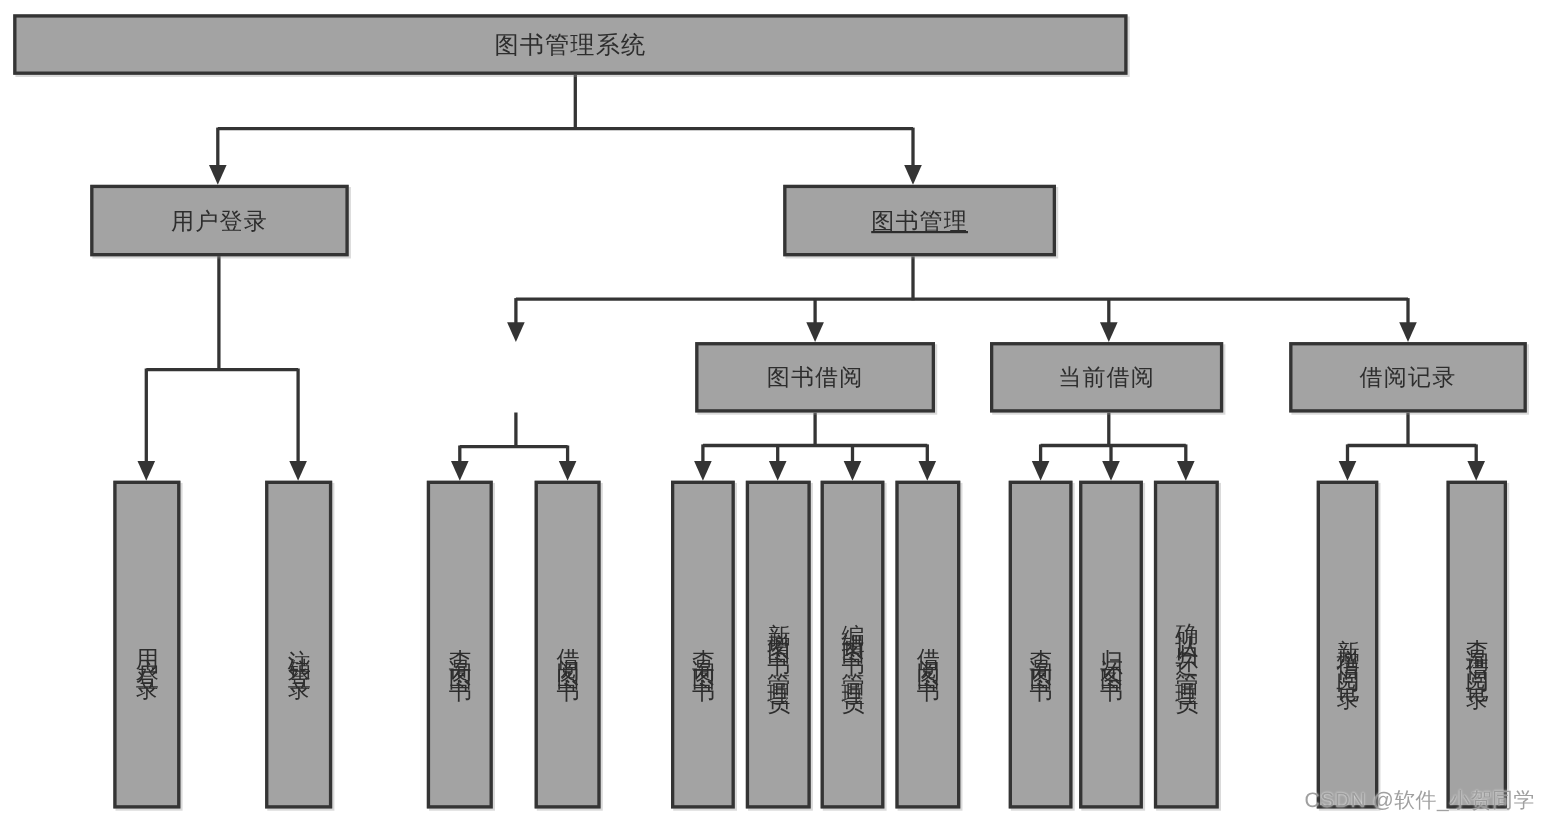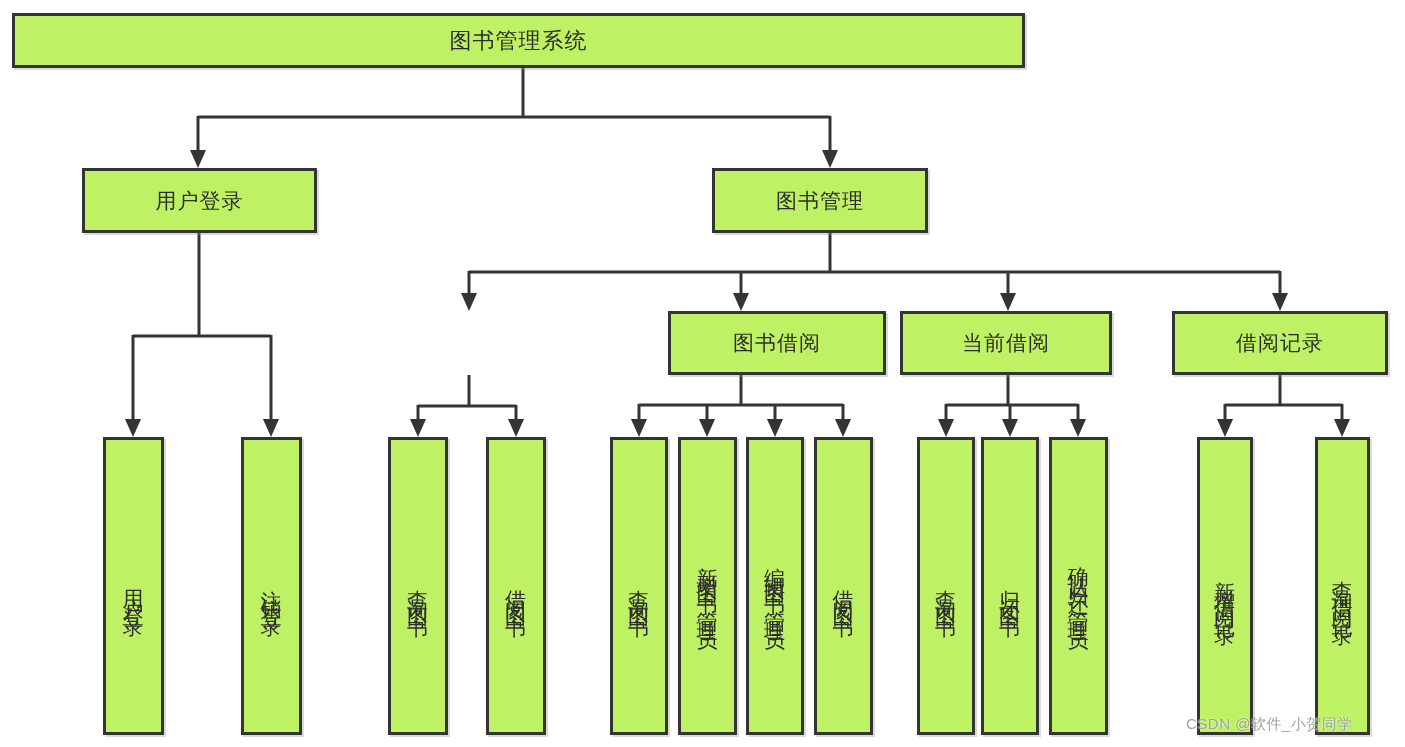--- a/index.html
+++ b/index.html
@@ -5,33 +5,33 @@
   html,body{margin:0;padding:0;background:#ffffff;}
   .stage{
     position:relative;width:1405px;height:747px;background:#ffffff;
     font-family:"Liberation Sans","DejaVu Sans",sans-serif;overflow:hidden;
   }
   .lines{position:absolute;left:0;top:0;z-index:0;}
   .lines line{stroke:#343434;stroke-width:3;}
   .lines polygon{fill:#343434;stroke:none;}
   .node{
     position:absolute;box-sizing:border-box;z-index:1;
-    background:#bef264;border:3px solid #343434;color:#2d2d2d;
+    background:#a3a3a3;border:3px solid #343434;color:#2d2d2d;
     display:flex;align-items:center;justify-content:center;
     box-shadow:2px 2px 0 rgba(150,150,150,0.35);
   }
   .h{font-size:21px;letter-spacing:1px;white-space:nowrap;}
   .rootbox{font-size:22px;letter-spacing:1px;}
   .v{
     writing-mode:vertical-rl;text-orientation:mixed;
     font-size:21px;letter-spacing:9px;padding-top:9px;line-height:1;
   }
   .watermark{
     position:absolute;left:1186px;top:715px;z-index:6;
-    font-size:15px;color:rgba(150,150,150,0.9);letter-spacing:0.5px;
+    font-size:19px;color:rgba(150,150,150,0.9);letter-spacing:0.5px;
     white-space:nowrap;text-shadow:0 0 2px #ffffff;
   }
 </style>
 </head>
 <body>
 
 <div class="stage">
 
   <svg class="lines" width="1405" height="747" viewBox="0 0 1405 747" aria-hidden="true">
 
@@ -91,23 +91,23 @@
     <line x1="1225" y1="405" x2="1342" y2="405"></line>
     <line x1="1225" y1="404" x2="1225" y2="421"></line>
     <polygon points="1217,419 1233,419 1225,437"></polygon>
     <line x1="1342" y1="404" x2="1342" y2="421"></line>
     <polygon points="1334,419 1350,419 1342,437"></polygon>
   </svg>
 
   <div class="node h rootbox" style="left:12px;top:13px;width:1013px;height:55px;">图书管理系统</div>
 
   <div class="node h" style="left:82px;top:168px;width:235px;height:65px;">用户登录</div>
-  <div class="node h" style="left:712px;top:168px;width:216px;height:65px;">图书管理</div>
+  <div class="node h" style="left:712px;top:168px;width:248px;height:65px;text-decoration:underline;">图书管理</div>
 
-  <div class="node h" style="left:668px;top:311px;width:218px;height:64px;">图书借阅</div>
+  <div class="node h" style="left:632px;top:311px;width:218px;height:64px;">图书借阅</div>
   <div class="node h" style="left:900px;top:311px;width:212px;height:64px;">当前借阅</div>
   <div class="node h" style="left:1172px;top:311px;width:216px;height:64px;">借阅记录</div>
 
   <div class="node v" style="left:103px;top:437px;width:61px;height:298px;">用户登录</div>
   <div class="node v" style="left:241px;top:437px;width:61px;height:298px;">注销登录</div>
 
   <div class="node v" style="left:388px;top:437px;width:60px;height:298px;">查询图书</div>
   <div class="node v" style="left:486px;top:437px;width:60px;height:298px;">借阅图书</div>
 
   <div class="node v" style="left:610px;top:437px;width:58px;height:298px;">查询图书</div>

